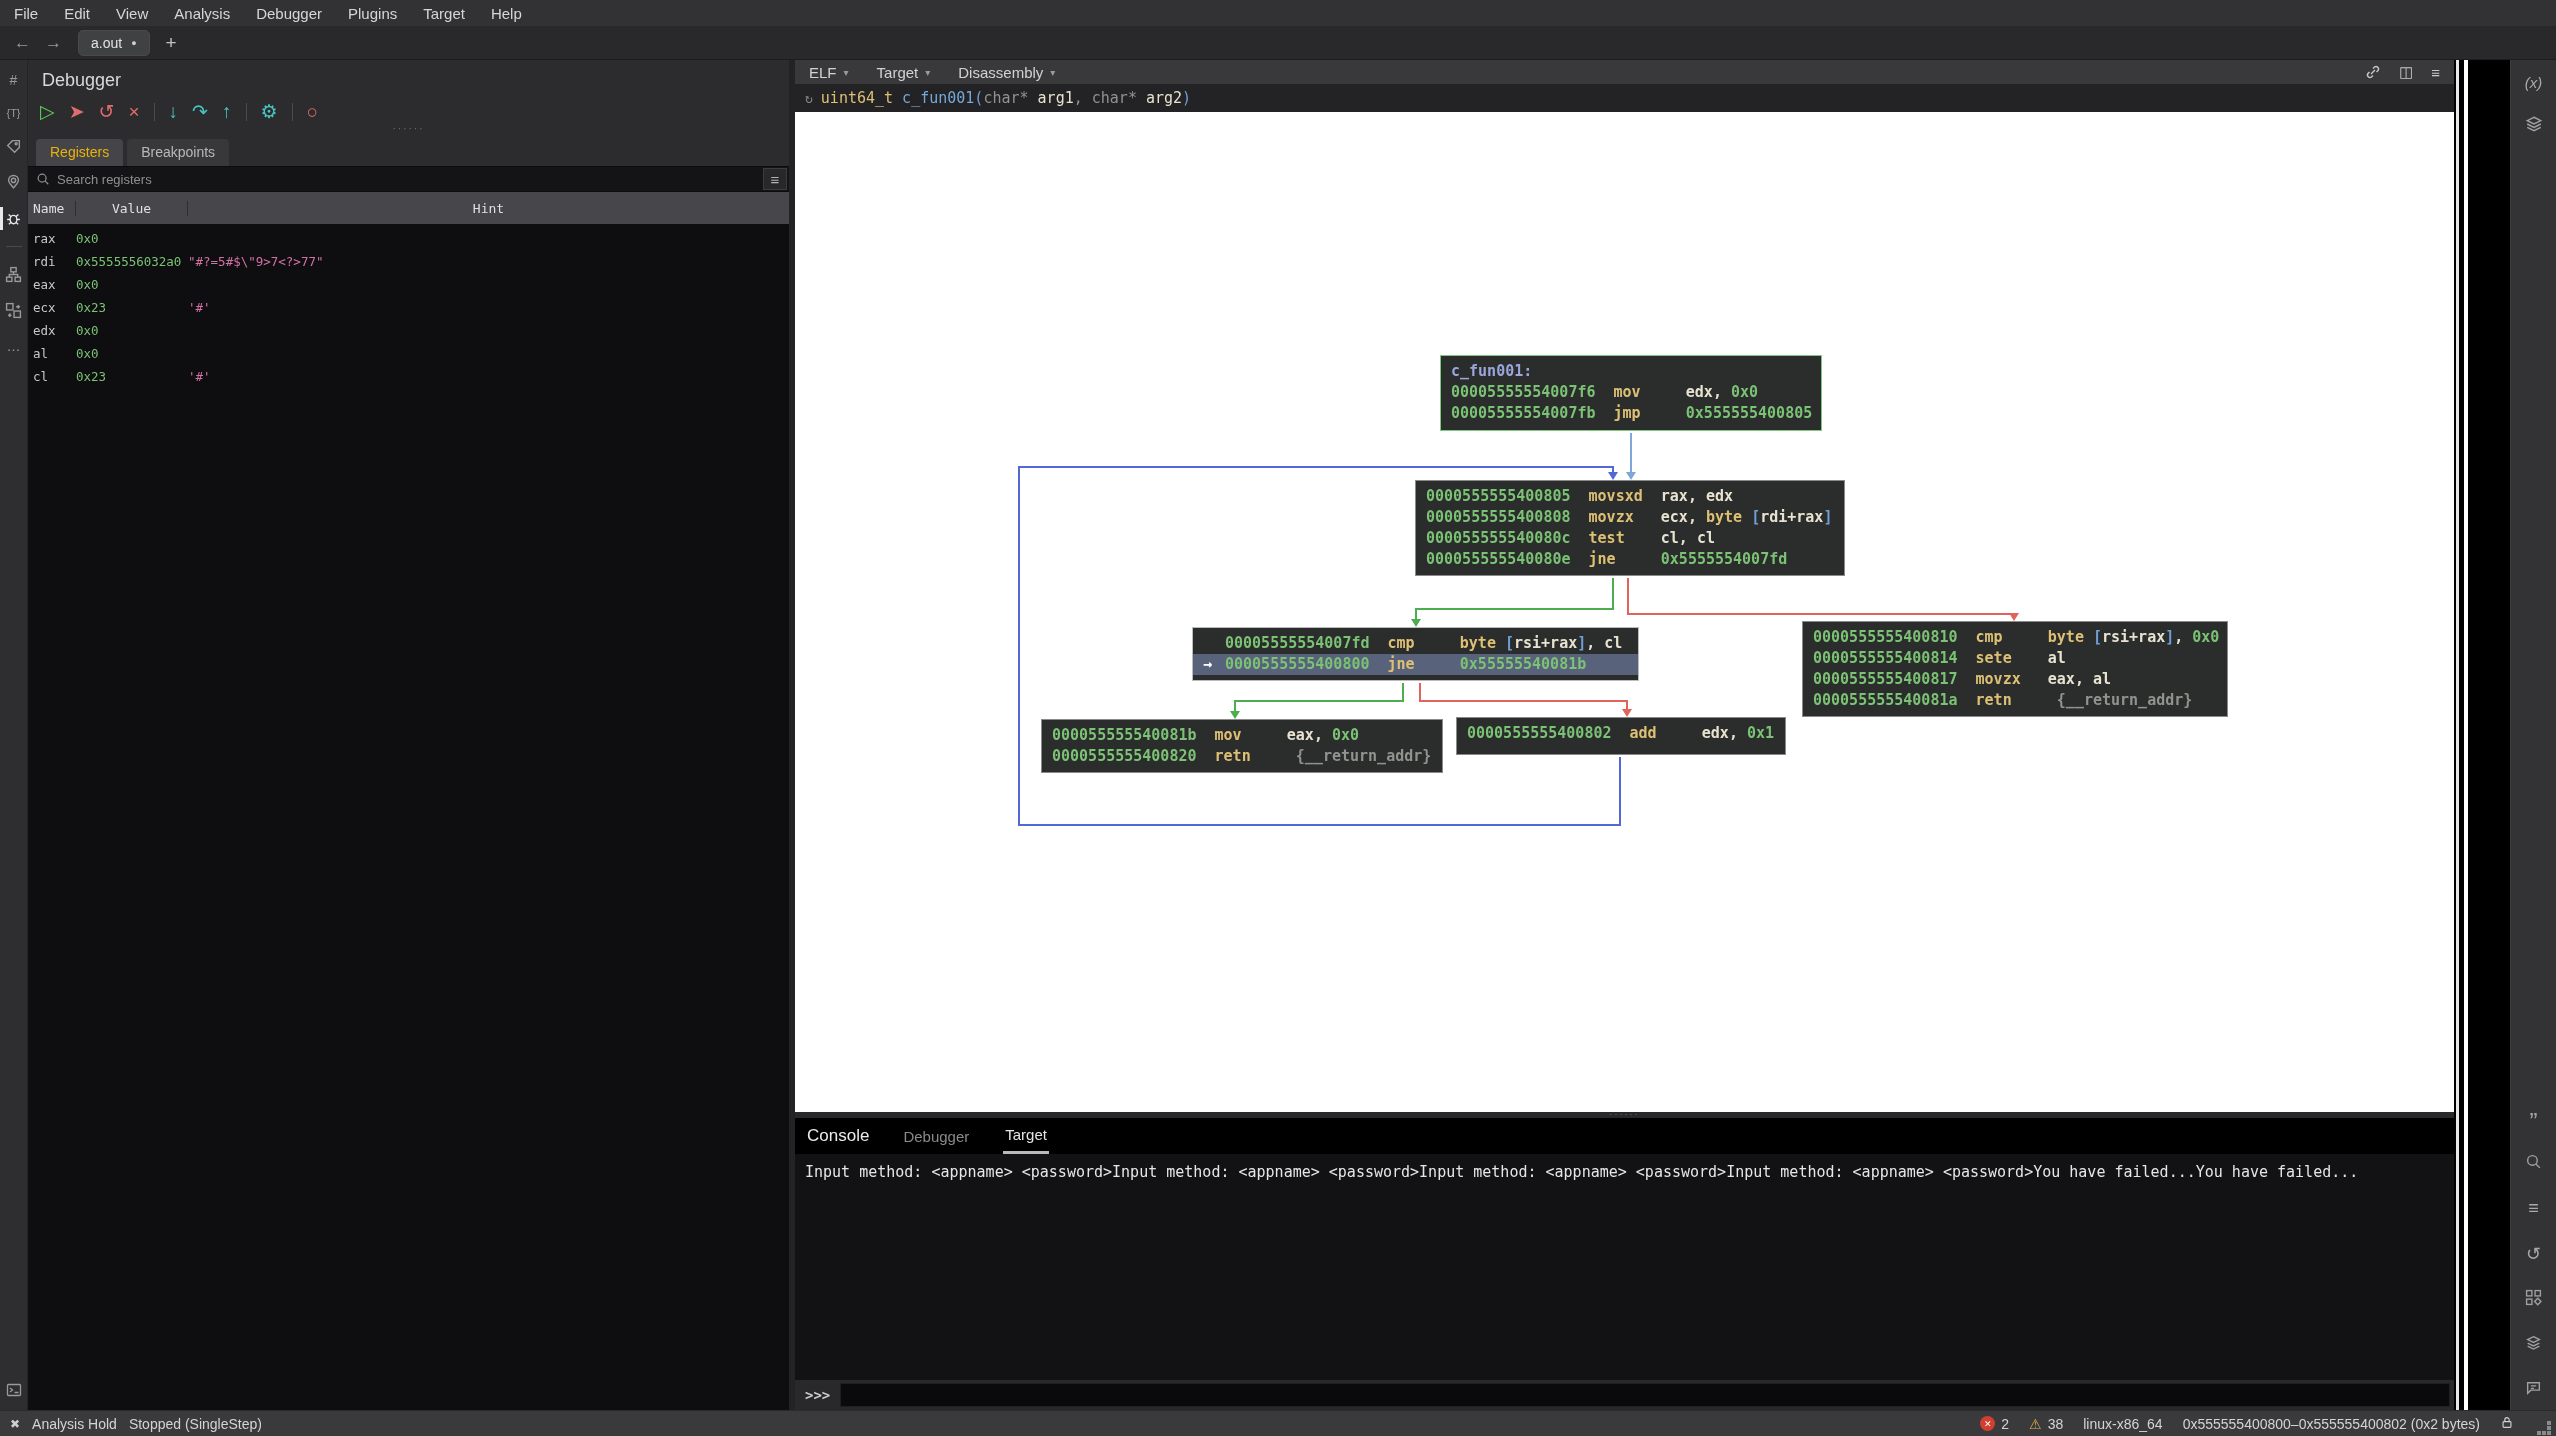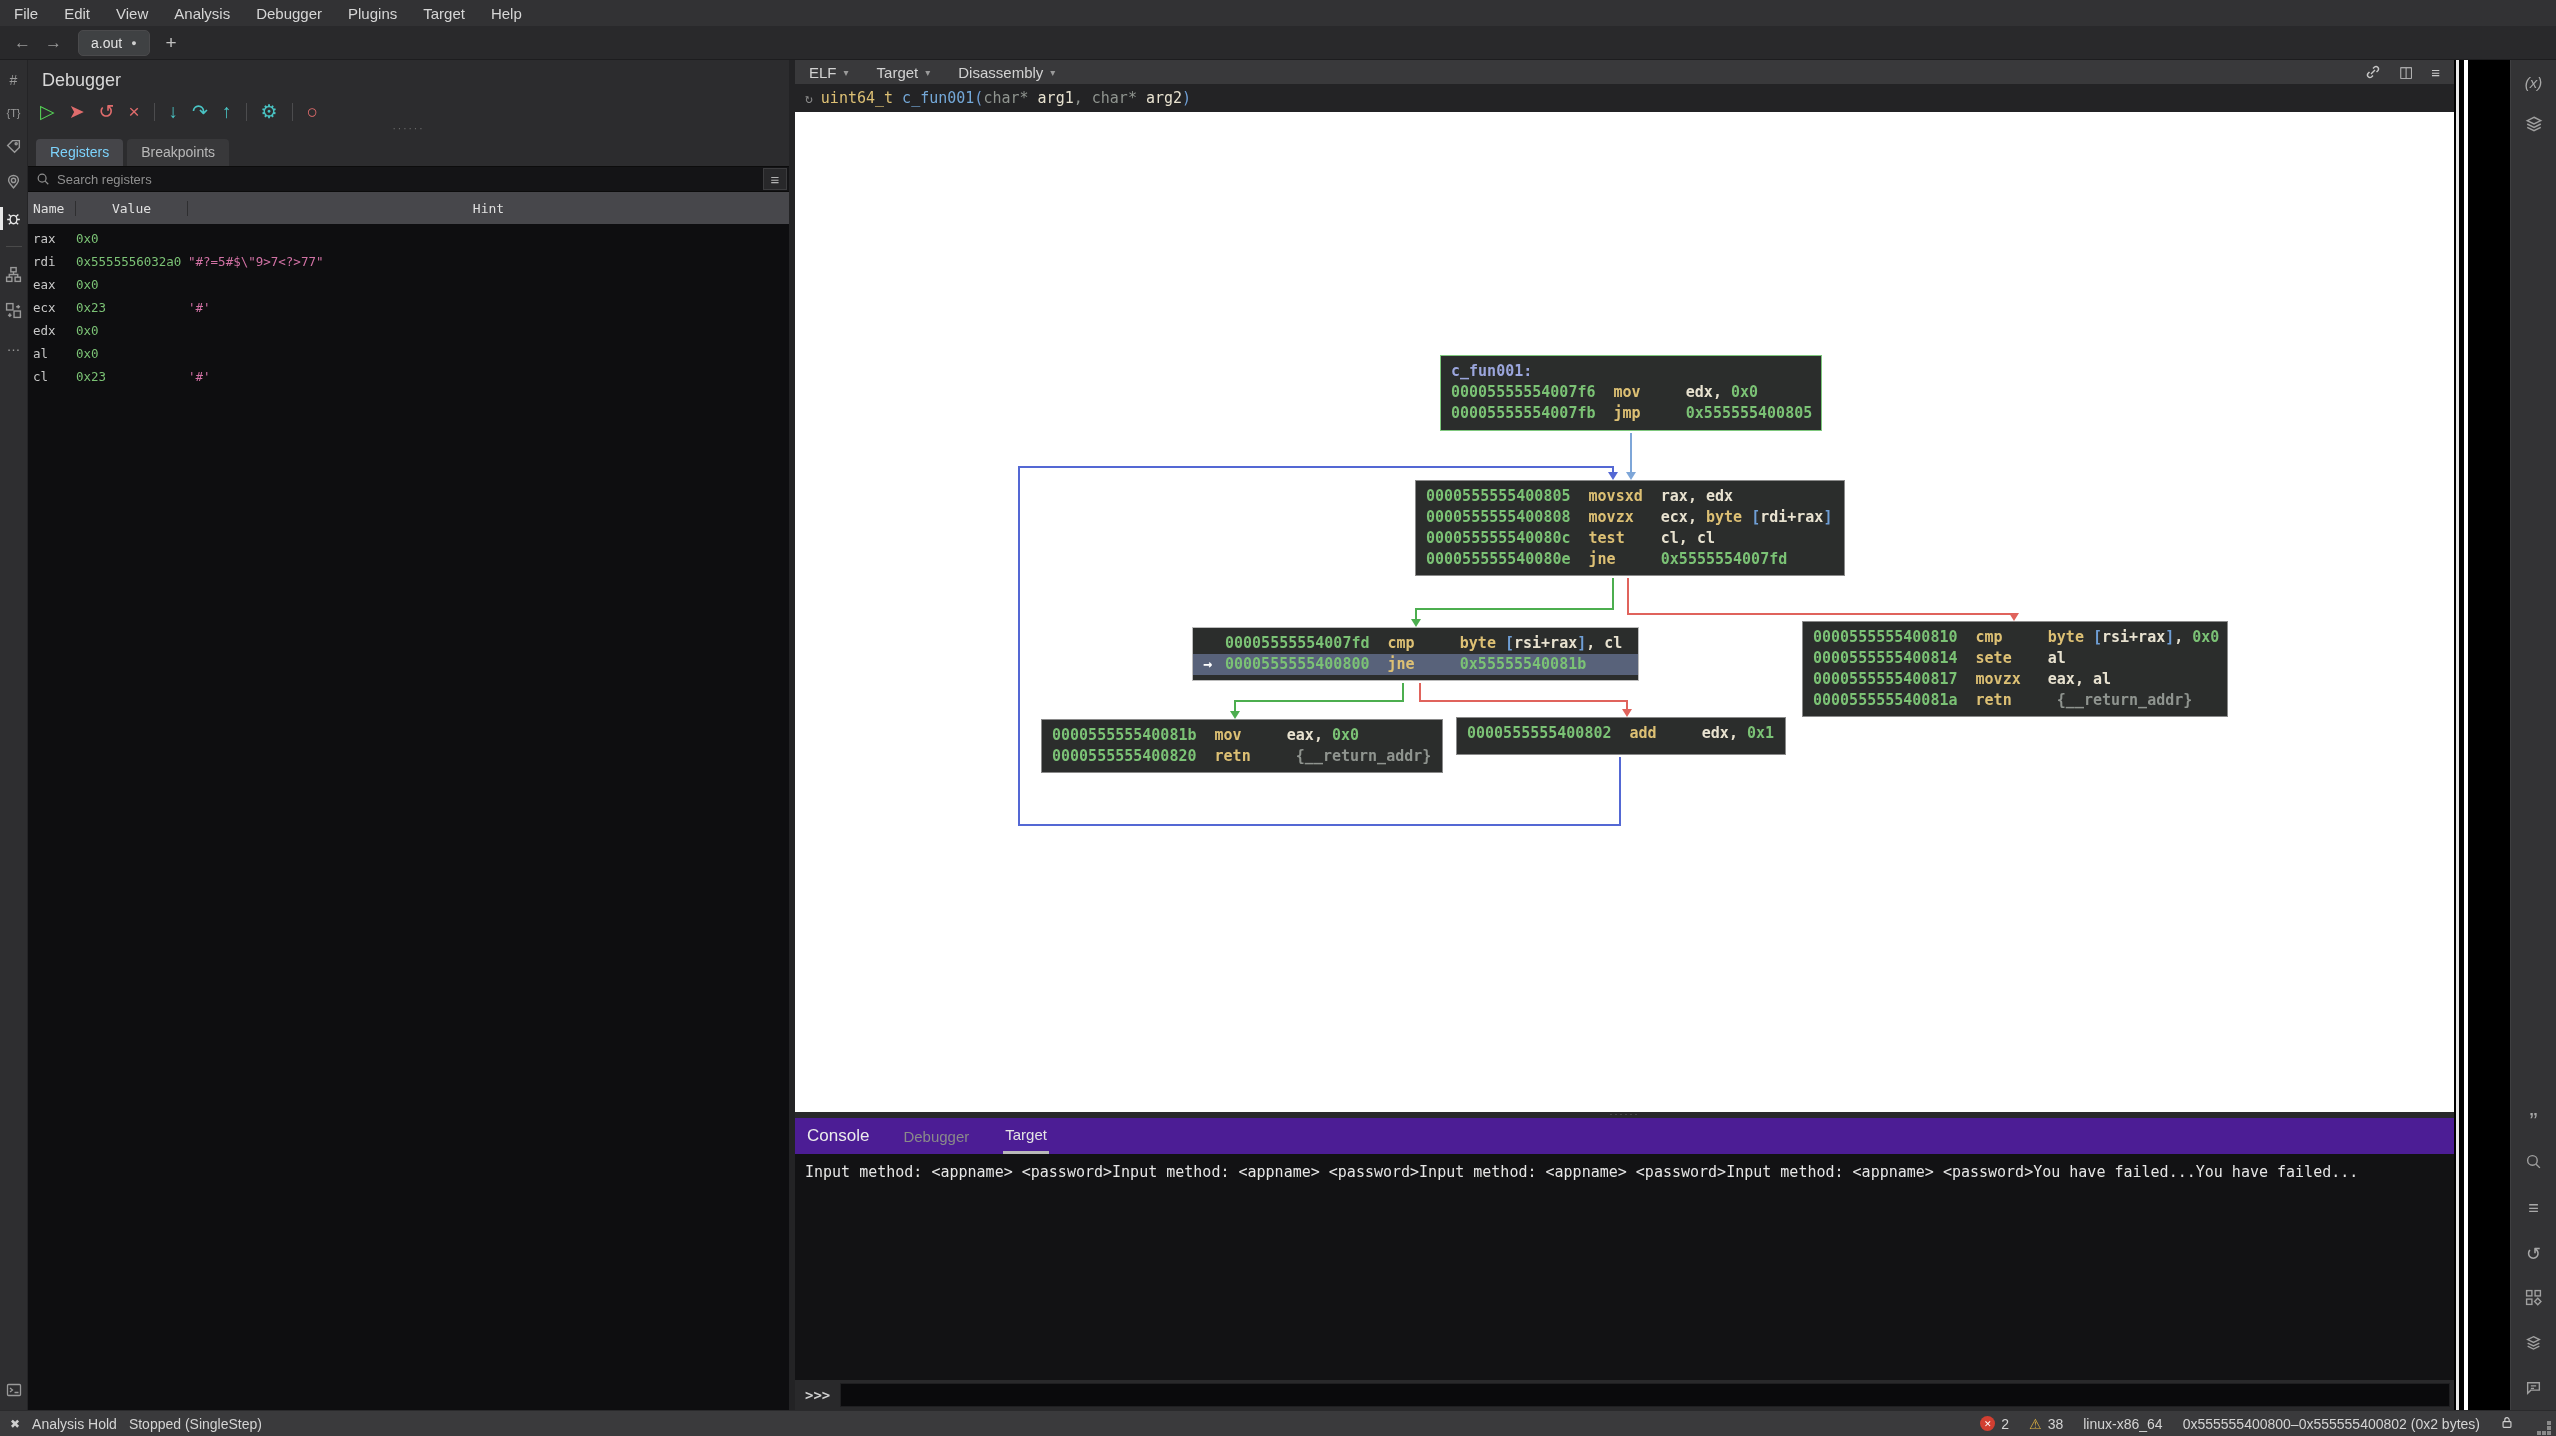--- a/index.html
+++ b/index.html
@@ -41,21 +41,21 @@
   
   .dbg-panel { width:767px; background:#2c2c2e; display:flex; flex-direction:column; border-right:6px solid #232325; }
   .dbg-title { font-size:18px; color:#d8d8d8; padding:10px 14px 6px; }
   .dbg-toolbar { display:flex; align-items:center; gap:14px; padding:4px 12px 2px; }
   .tb-icon { font-size:19px; line-height:22px; }
   .c-green { color:var(--icon-green); } .c-red { color:var(--icon-red); } .c-teal { color:var(--icon-teal); }
   .tb-sep { width:1px; height:18px; background:#4c4c4e; }
   .dots-h { text-align:center; color:#707070; font-size:10px; letter-spacing:2px; height:12px; line-height:8px; }
   .dbg-tabs { display:flex; gap:4px; padding:2px 8px 0; }
   .dtab { padding:5px 14px 6px; font-size:14px; border-radius:4px 4px 0 0; background:#38383a; color:#b8b8b8; }
-  .dtab.active { background:#454549; color:#7dd3fc; }
+  .dtab.active { background:#454549; color:#eab308; }
   .search-row { height:26px; background:#141416; border-top:1px solid #0c0c0c; border-bottom:1px solid #0c0c0c; display:flex; align-items:center; padding:0 2px 0 8px; gap:7px; }
   .search-row svg { stroke:#8f8f8f; fill:none; stroke-width:1.4; }
   .search-input { flex:1; background:transparent; border:none; outline:none; color:#d0d0d0; font-size:13px; }
   .search-input::placeholder { color:#8f8f8f; }
   .search-menu { width:24px; height:22px; background:#28282a; border:1px solid #3c3c3e; color:#b4b4b4; font-size:15px; display:flex; align-items:center; justify-content:center; }
   .reg-header { height:32px; background:#47474b; display:flex; align-items:center; font-size:13px; color:#e0e0e0; }
   .reg-header .h-name { width:48px; padding-left:5px; border-right:1px solid #2e2e30; }
   .reg-header .h-value { width:112px; text-align:center; border-right:1px solid #2e2e30; }
   .reg-header .h-hint { flex:1; text-align:center; }
   .reg-body { flex:1; background:#0e0e10; padding-top:3px; }
@@ -89,21 +89,21 @@
   .tk-mn,.tk-kw,.tk-ty { color:var(--mnemonic-yellow); }
   .tk-op { color:var(--operand-cream); }
   .tk-num { color:var(--value-green); }
   .tk-br { color:var(--bracket-blue); }
   .tk-cm { color:var(--comment-gray); }
   .tk-lbl { color:var(--label-blue); }
   .tk-fn { color:var(--function-blue); }
   .h-split { height:6px; background:#29292b; text-align:center; color:#6a6a6a; font-size:9px; line-height:5px; letter-spacing:2px; }
 
   
-  .console { height:292px; display:flex; flex-direction:column; background:#4c1d95; }
+  .console { height:292px; display:flex; flex-direction:column; background:#000000; }
   .con-tabs { height:36px; display:flex; align-items:center; padding:0 12px; gap:32px; }
   .con-title { font-size:17px; color:#ececec; }
   .con-tab { font-size:15px; color:#8a8a8a; padding:8px 2px; }
   .con-tab.active { color:#e4e4e4; border-bottom:3px solid #b9b9b9; }
   .con-out { flex:1; background:#121214; padding:9px 10px; font-size:15px; color:#e6e6e6; overflow:hidden; white-space:pre; }
   .con-prompt { height:30px; display:flex; align-items:center; gap:10px; padding:0 4px 0 10px; background:#29292b; }
   .prompt-label { font-size:14px; color:#cfcfcf; font-weight:bold; }
   .prompt-input { flex:1; height:24px; background:#0a0a0c; border:1px solid #1f1f21; color:#e6e6e6; font-size:14px; outline:none; padding:0 6px; }
 
   

